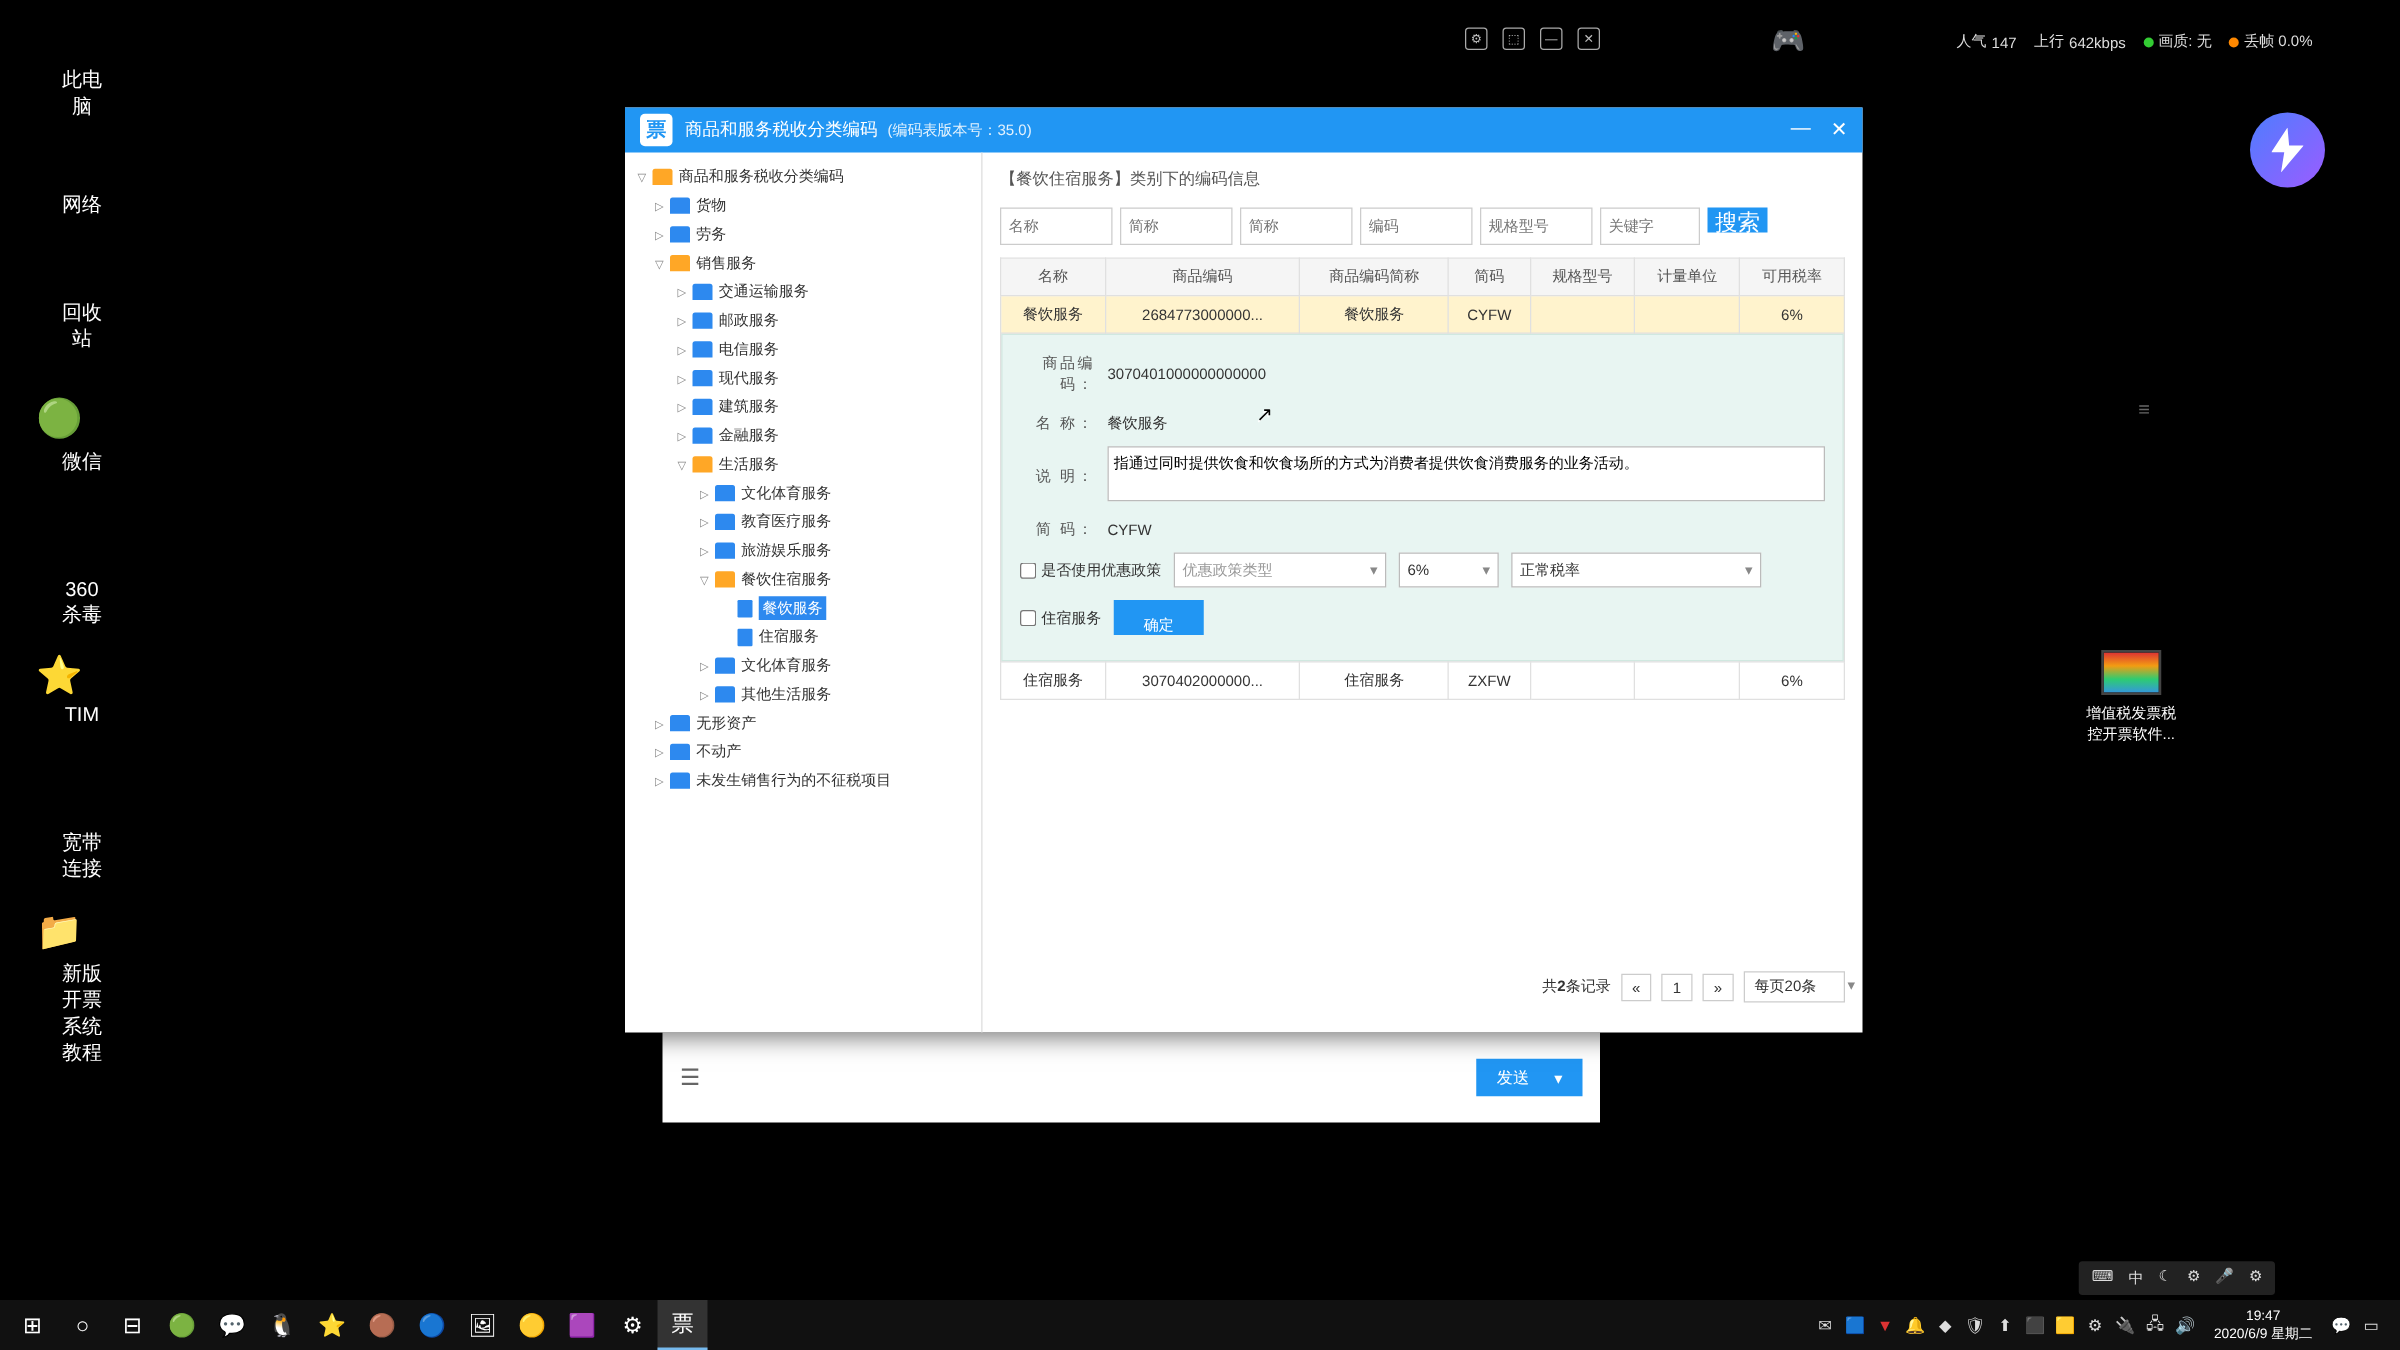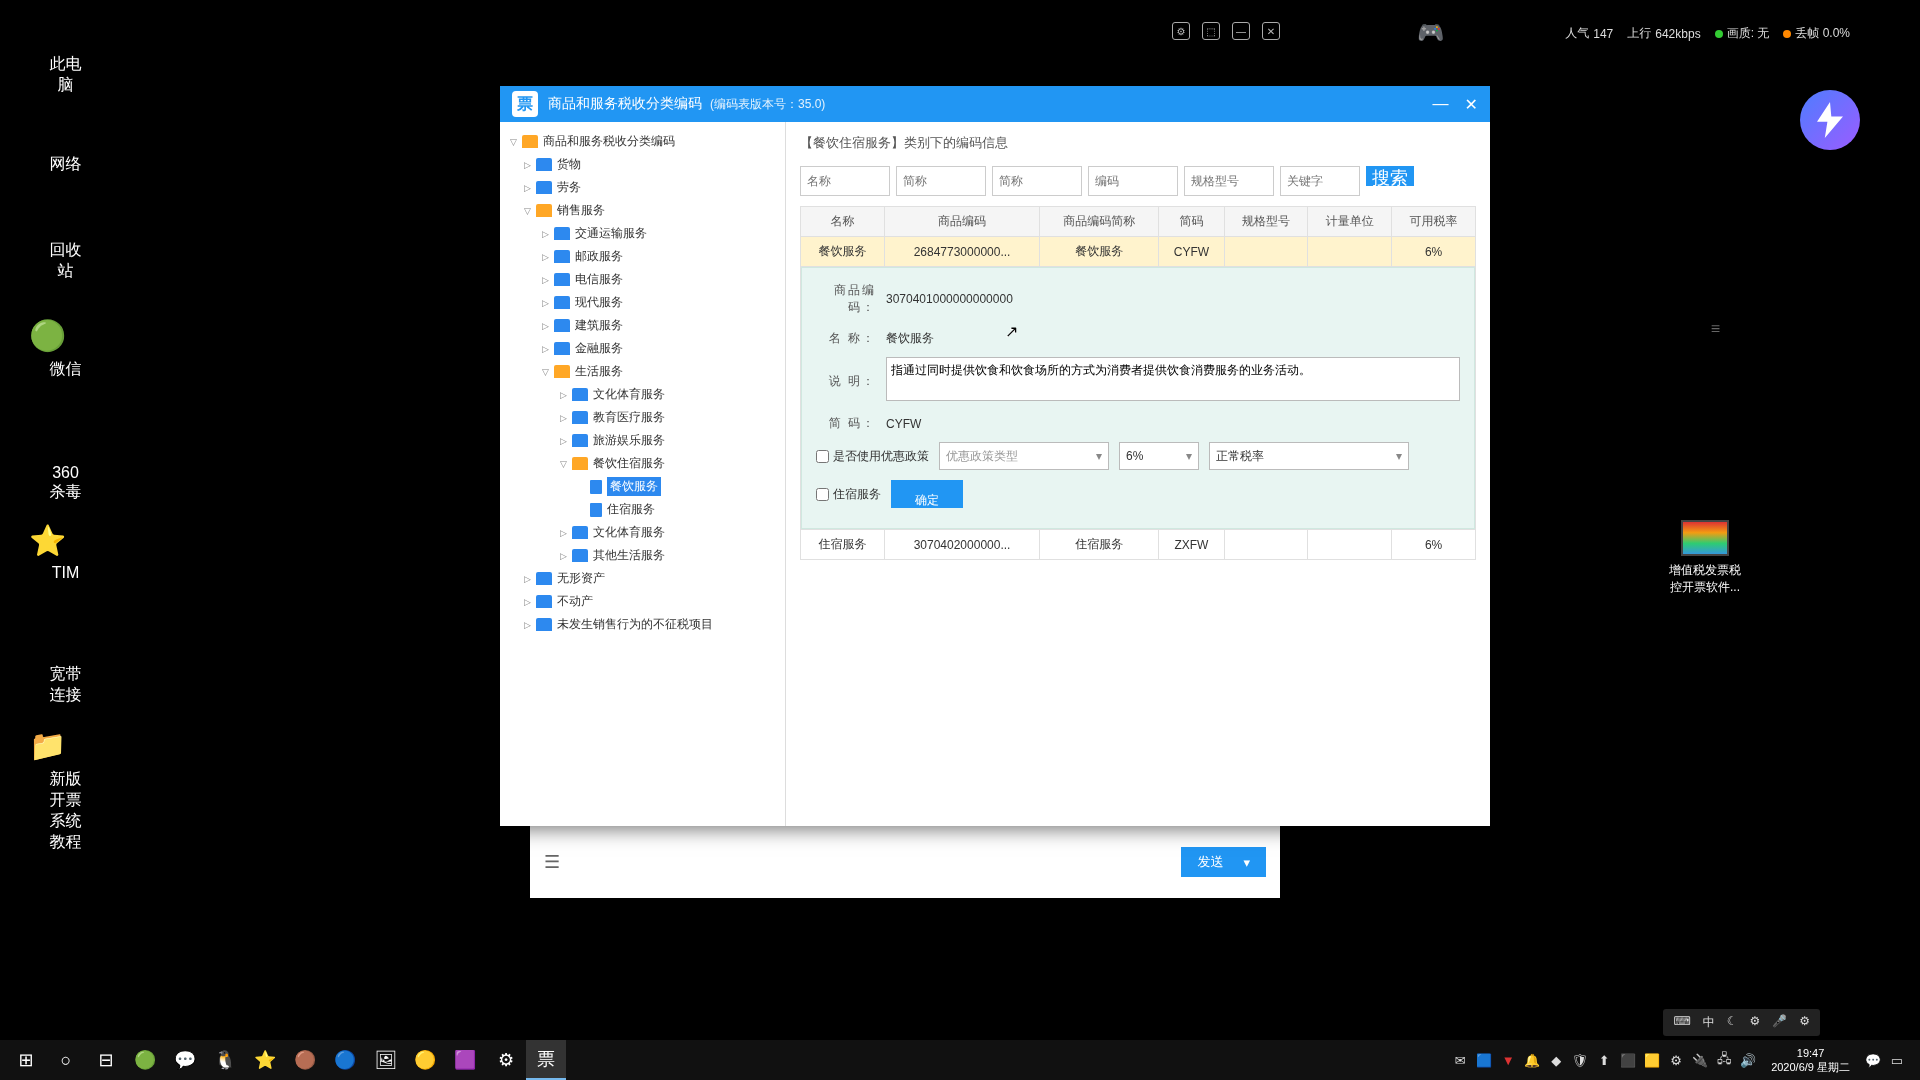--- a/index.html
+++ b/index.html
@@ -380,20 +380,27 @@
               <td>3070402000000...</td>
               <td>住宿服务</td>
               <td>ZXFW</td>
               <td></td>
               <td></td>
               <td>6%</td>
             </tr>
           </tbody>
       </table>
 
+      <div class="pager">
+        <span><span>共</span><b>2</b><span>条记录</span></span>
+        <span class="page-btn">«</span>
+        <span class="page-btn">1</span>
+        <span class="page-btn">»</span>
+        <span class="sel page-btn" style="padding-right:22px"><span>每页20条</span></span>
+      </div>
     </div>
   </div>
 </div>
 
 <div class="cursor-arrow"></div>
 
 <div class="lang-bar" id="langbar">
     <span class="li">⌨</span>
     <span class="li">中</span>
     <span class="li">☾</span>

